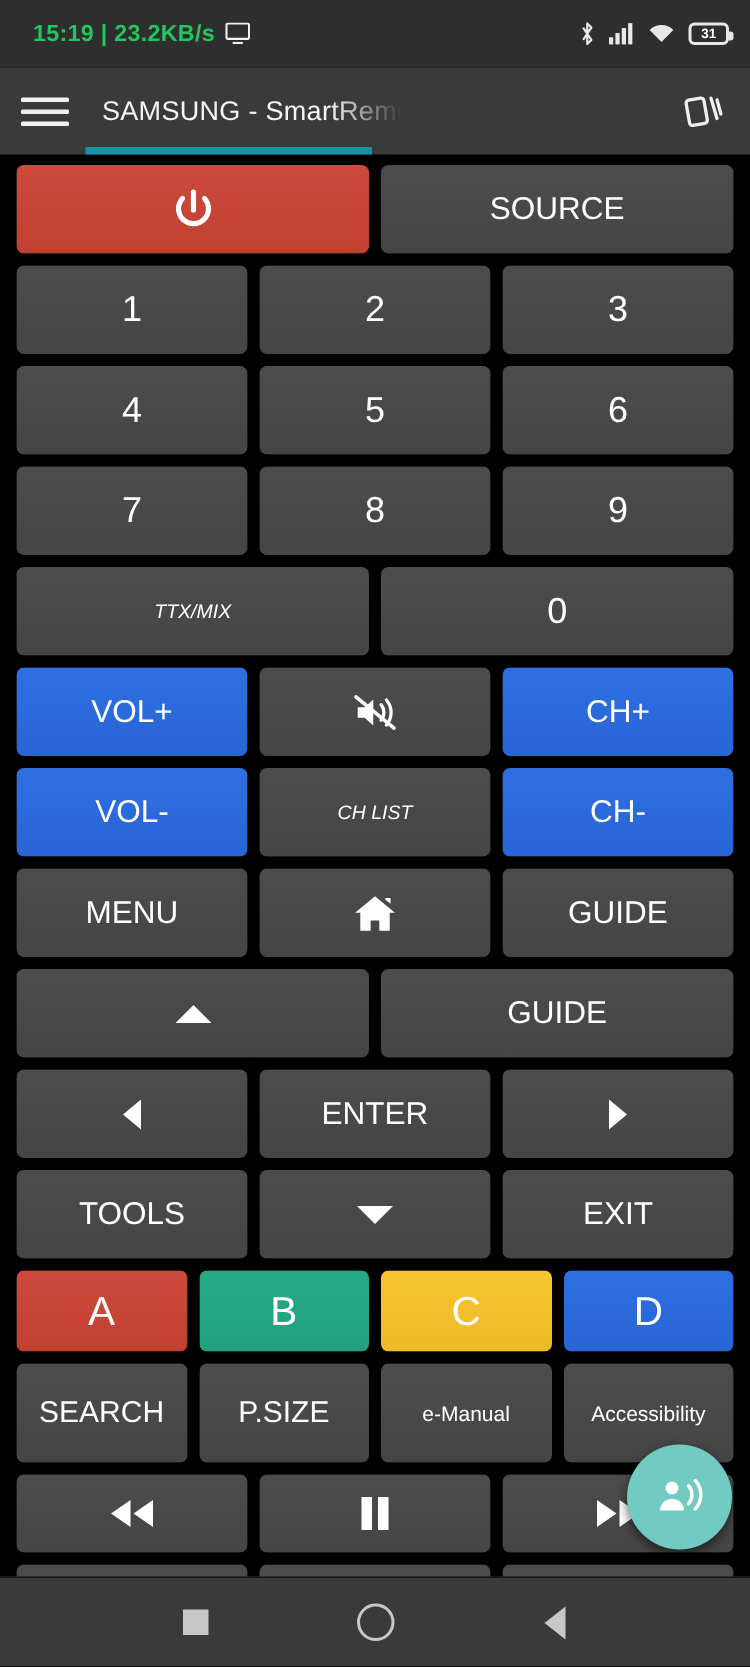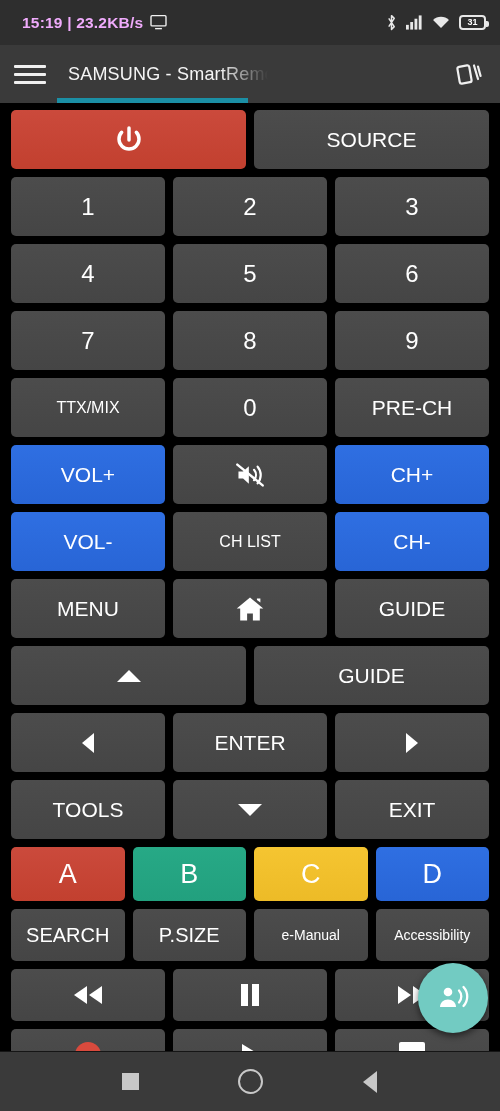--- a/index.html
+++ b/index.html
@@ -10,21 +10,21 @@
     color:#fff; overflow:hidden; position:relative;
   }
 
   
   .statusbar{
     height:45px; background:#2e2e2e;
     display:flex; align-items:center; justify-content:space-between;
     padding:0 14px 0 22px;
   }
   .sb-left{ display:flex; align-items:center; gap:7px; }
-  .sb-text{ font-size:15.5px; font-weight:bold; letter-spacing:.2px; color:#f0abfc; }
+  .sb-text{ font-size:15.5px; font-weight:bold; letter-spacing:.2px; color:#22c55e; }
   .sb-right{ display:flex; align-items:center; gap:9px; }
   .batt{
     width:27px; height:15px; border:2px solid #e8e8e8; border-radius:4px;
     position:relative; display:flex; align-items:center; justify-content:center;
   }
   .batt:after{
     content:""; position:absolute; right:-5px; top:4px;
     width:3px; height:6px; background:#e8e8e8; border-radius:0 2px 2px 0;
   }
   .batt span{ font-size:9px; font-weight:bold; color:#fff; line-height:1; }
@@ -53,28 +53,28 @@
   .remote{ background:#000; padding:7px 11px 0 11px; }
   .row{ display:flex; gap:8px; margin-bottom:8px; }
   .btn{
     flex:1; height:59px; border-radius:5px; background:#474747;
     display:flex; align-items:center; justify-content:center;
     font-size:24px; color:#fff; user-select:none; cursor:pointer;
     border:none; font-family:inherit;
     box-shadow:0 1px 1px rgba(0,0,0,.5);
     background-image:linear-gradient(180deg,#4c4c4c 0%,#454545 100%);
   }
-  .btn.sm{ font-size:16px; }
+  .btn.sm{ font-size:13px;font-style:italic; }
   .btn.md{ font-size:21px; }
   .btn.red{ background-image:linear-gradient(180deg,#cb4a3c 0%,#c2402f 100%); }
   .btn.blue{ background-image:linear-gradient(180deg,#2f6fe2 0%,#2865d6 100%); }
   .btn.green{ background-image:linear-gradient(180deg,#27a986 0%,#22a07e 100%); }
   .btn.yellow{ background-image:linear-gradient(180deg,#f5c531 0%,#edbb27 100%); }
   .row.colors .btn{ height:54px; font-size:27px; }
-  .row.quad .btn{ height:52px; font-size:20px; }
+  .row.quad .btn{ height:66px; font-size:20px; }
   .row.quad .btn.tiny{ font-size:14px; }
   .row.media .btn{ height:52px; }
   .ic{ display:flex; align-items:center; justify-content:center; }
 
   
   .tri{ width:0; height:0; }
   .tri-up{ border-left:12px solid transparent; border-right:12px solid transparent; border-bottom:12px solid #fff; }
   .tri-down{ border-left:12px solid transparent; border-right:12px solid transparent; border-top:12px solid #fff; }
   .tri-left{ border-top:10px solid transparent; border-bottom:10px solid transparent; border-right:12px solid #fff; }
   .tri-right{ border-top:10px solid transparent; border-bottom:10px solid transparent; border-left:12px solid #fff; }
@@ -182,21 +182,20 @@
     <div class="btn">6</div>
   </div>
   <div class="row">
     <div class="btn">7</div>
     <div class="btn">8</div>
     <div class="btn">9</div>
   </div>
   <div class="row">
     <div class="btn sm">TTX/MIX</div>
     <div class="btn">0</div>
-    <div class="btn md">PRE-CH</div>
   </div>
 
   <div class="row">
     <div class="btn blue md">VOL+</div>
     <div class="btn">
       <span class="ic">
         <svg width="30" height="26" viewBox="0 0 26 22">
           <path d="M3 8h4l5-4.5v15L7 14H3Z" fill="#fff"></path>
           <path d="M16.5 6.5a7 7 0 0 1 0 9" fill="none" stroke="#fff" stroke-width="1.9" stroke-linecap="round"></path>
           <path d="M19.6 3.8a11 11 0 0 1 0 14.4" fill="none" stroke="#fff" stroke-width="1.9" stroke-linecap="round"></path>

